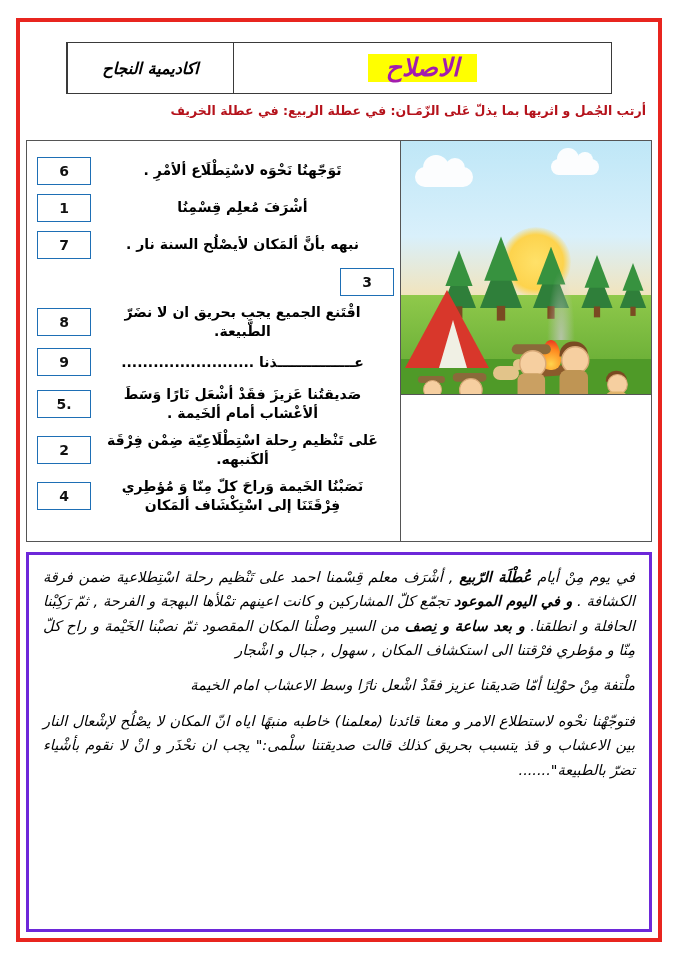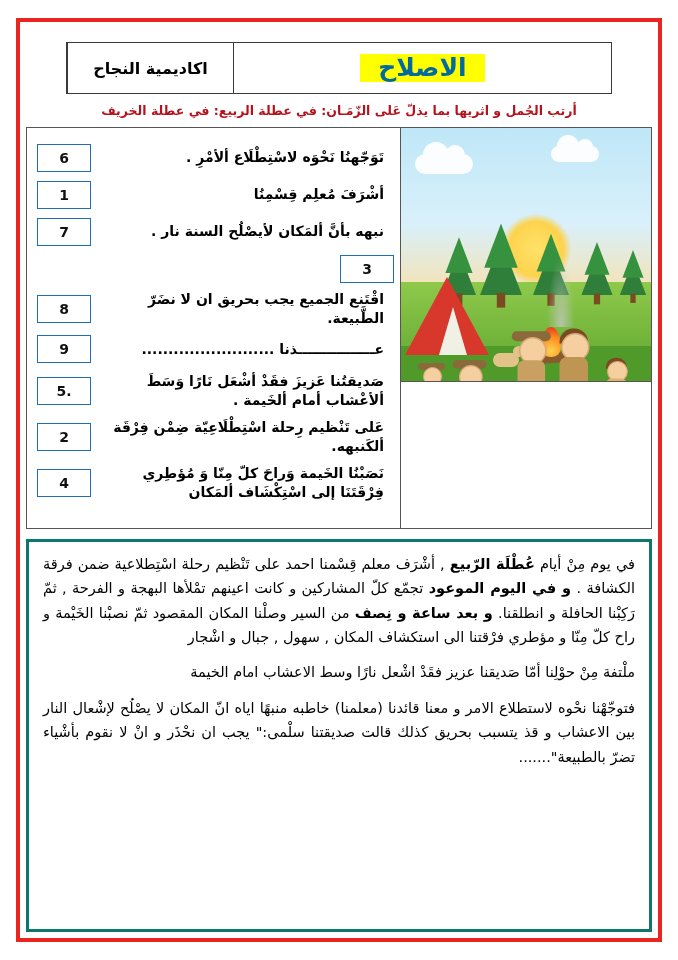--- a/index.html
+++ b/index.html
@@ -52,50 +52,50 @@
     margin: 14px 40px 0 40px;
     background: #fff;
   }
   .header-cell {
     display: flex;
     align-items: center;
     justify-content: center;
     font-size: 15px;
     font-weight: bold;
     white-space: nowrap;
+    font-style: italic;
   }
   .hc-academy {
     flex: 0 0 165px;
     border-left: 1px solid #3a3a3a;
     font-size: 16px;
   }
   .hc-title {
     flex: 1 1 auto;
     border-left: 1px solid #3a3a3a;
   }
   .hc-title span {
     background: #ffff00;
-    color: #0369a1;
+    color: #a21caf;
     font-size: 25px;
     font-weight: bold;
     padding: 0 18px;
     display: inline-block;
     line-height: 1.15;
   }
   .hc-year {
     flex: 0 0 180px;
     font-size: 15px;
     font-weight: bold;
     letter-spacing: 0.5px;
   }
 
   
   .instruction {
-    margin: 9px 6px 9px 6px;
-    text-align: center;
+    margin: 9px 6px 22px 6px;
     color: #b5121b;
     font-size: 12.5px;
     font-weight: bold;
     direction: rtl;
   }
 
   
   .middle {
     border: 1px solid #555;
     display: flex;
@@ -253,21 +253,21 @@
   }
   .sent-row {
     display: flex;
     flex-direction: row;
     align-items: center;
     margin-bottom: 6px;
     min-height: 31px;
   }
   .sent-text {
     flex: 1 1 auto;
-    text-align: right;
+    text-align: center;
     padding-left: 10px;
     padding-right: 10px;
     font-size: 14px;
     font-weight: bold;
     line-height: 1.35;
     direction: rtl;
   }
   .sent-box {
     flex: 0 0 52px;
     height: 26px;
@@ -279,26 +279,27 @@
     font-weight: bold;
     color: #111;
     background: #fff;
     margin-left: 4px;
   }
   .sent-row.tall { min-height: 40px; }
 
   
   .bottom {
     margin-top: 10px;
-    border: 3px solid #0f766e;
+    border: 3px solid #6d28d9;
     flex: 1 1 auto;
     padding: 10px 14px 20px 14px;
     direction: rtl;
     text-align: right;
     box-sizing: border-box;
+    font-style: italic;
   }
   .para {
     font-size: 14.5px;
     line-height: 1.68;
     margin: 0 0 11px 0;
     text-align: justify;
     text-justify: inter-word;
   }
   .para b { font-weight: bold; }
   .para:last-child { margin-bottom: 2px; }

